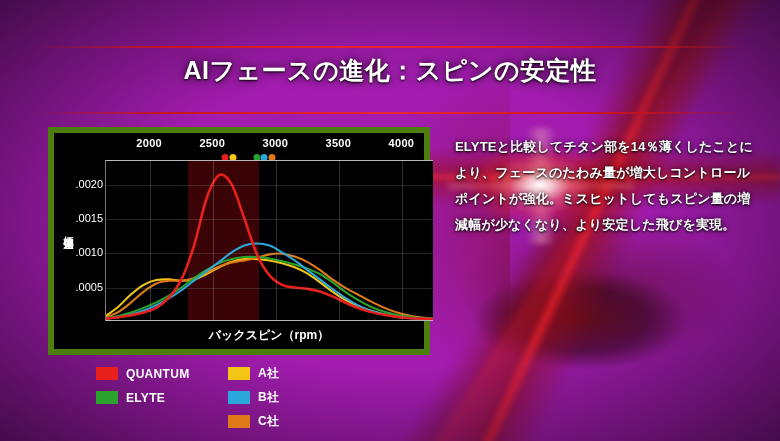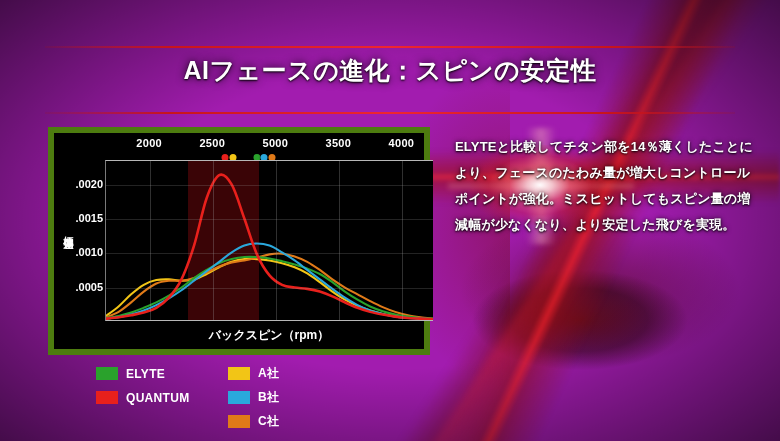--- a/index.html
+++ b/index.html
@@ -104,21 +104,21 @@
     background:rgba(160,160,160,0.30);
   }
   .gridline-h {
     position:absolute; left:0; width:100%; height:1px;
     background:rgba(160,160,160,0.22);
   }
   #curves { position:absolute; left:0; top:0; width:100%; height:100%; }
 
   .ytick {
     position:absolute; right:0; transform:translateY(-50%);
-    color:#fff; font-size:11px; font-weight:bold; white-space:nowrap;
+    color:#fff; font-size:11px; font-weight:normal; white-space:nowrap;
   }
   #ytick-wrap { position:absolute; left:0; top:27px; width:49px; height:161px; }
 
   #ylabel {
     position:absolute; left:4px; top:95px; width:16px;
     color:#fff; font-size:10px; font-weight:bold;
     line-height:12px; text-align:center;
     writing-mode:vertical-rl; letter-spacing:1px;
     text-shadow:0 0 3px rgba(0,0,0,0.9);
   }
@@ -194,21 +194,21 @@
       </div>
   </div>
 
   <div id="chart-panel">
 
     <div id="ylabel">標準偏差</div>
 
     <div id="xaxis-top">
         <div class="xtick-top" style="left: 44.1538px;">2000</div>
         <div class="xtick-top" style="left: 107.231px;">2500</div>
-        <div class="xtick-top" style="left: 170.308px;">5000</div>
+        <div class="xtick-top" style="left: 170.308px;">3000</div>
         <div class="xtick-top" style="left: 233.385px;">3500</div>
         <div class="xtick-top" style="left: 296.462px;">4000</div>
       </div>
     <div id="ytick-wrap">
         <div class="ytick" style="top: 126.745px;">.0005</div>
         <div class="ytick" style="top: 92.4894px; margin-left: 20px;">.0010</div>
         <div class="ytick" style="top: 58.234px;">.0015</div>
         <div class="ytick" style="top: 23.9787px;">.0020</div>
       </div>
     <div id="markers">
@@ -239,27 +239,27 @@
         <div class="gridline-h" style="top: 23.9787px;"></div>
       </div>
 
     <div id="xlabel">バックスピン（rpm）</div>
 
   </div>
 
   <div id="chart-legend-panel">
     <div class="legend-col" id="legend-col-left">
         <div class="legend-item">
+          <span class="legend-swatch" style="background: rgb(232, 32, 28);"></span>
+          <span class="legend-label">QUANTUM</span>
+        </div>
+        <div class="legend-item">
           <span class="legend-swatch" style="background: rgb(42, 162, 44);"></span>
           <span class="legend-label">ELYTE</span>
         </div>
-        <div class="legend-item">
-          <span class="legend-swatch" style="background: rgb(232, 32, 28);"></span>
-          <span class="legend-label">QUANTUM</span>
-        </div>
       </div>
     <div class="legend-col" id="legend-col-right">
         <div class="legend-item">
           <span class="legend-swatch" style="background: rgb(242, 197, 22);"></span>
           <span class="legend-label">A社</span>
         </div>
         <div class="legend-item">
           <span class="legend-swatch" style="background: rgb(42, 168, 220);"></span>
           <span class="legend-label">B社</span>
         </div>

